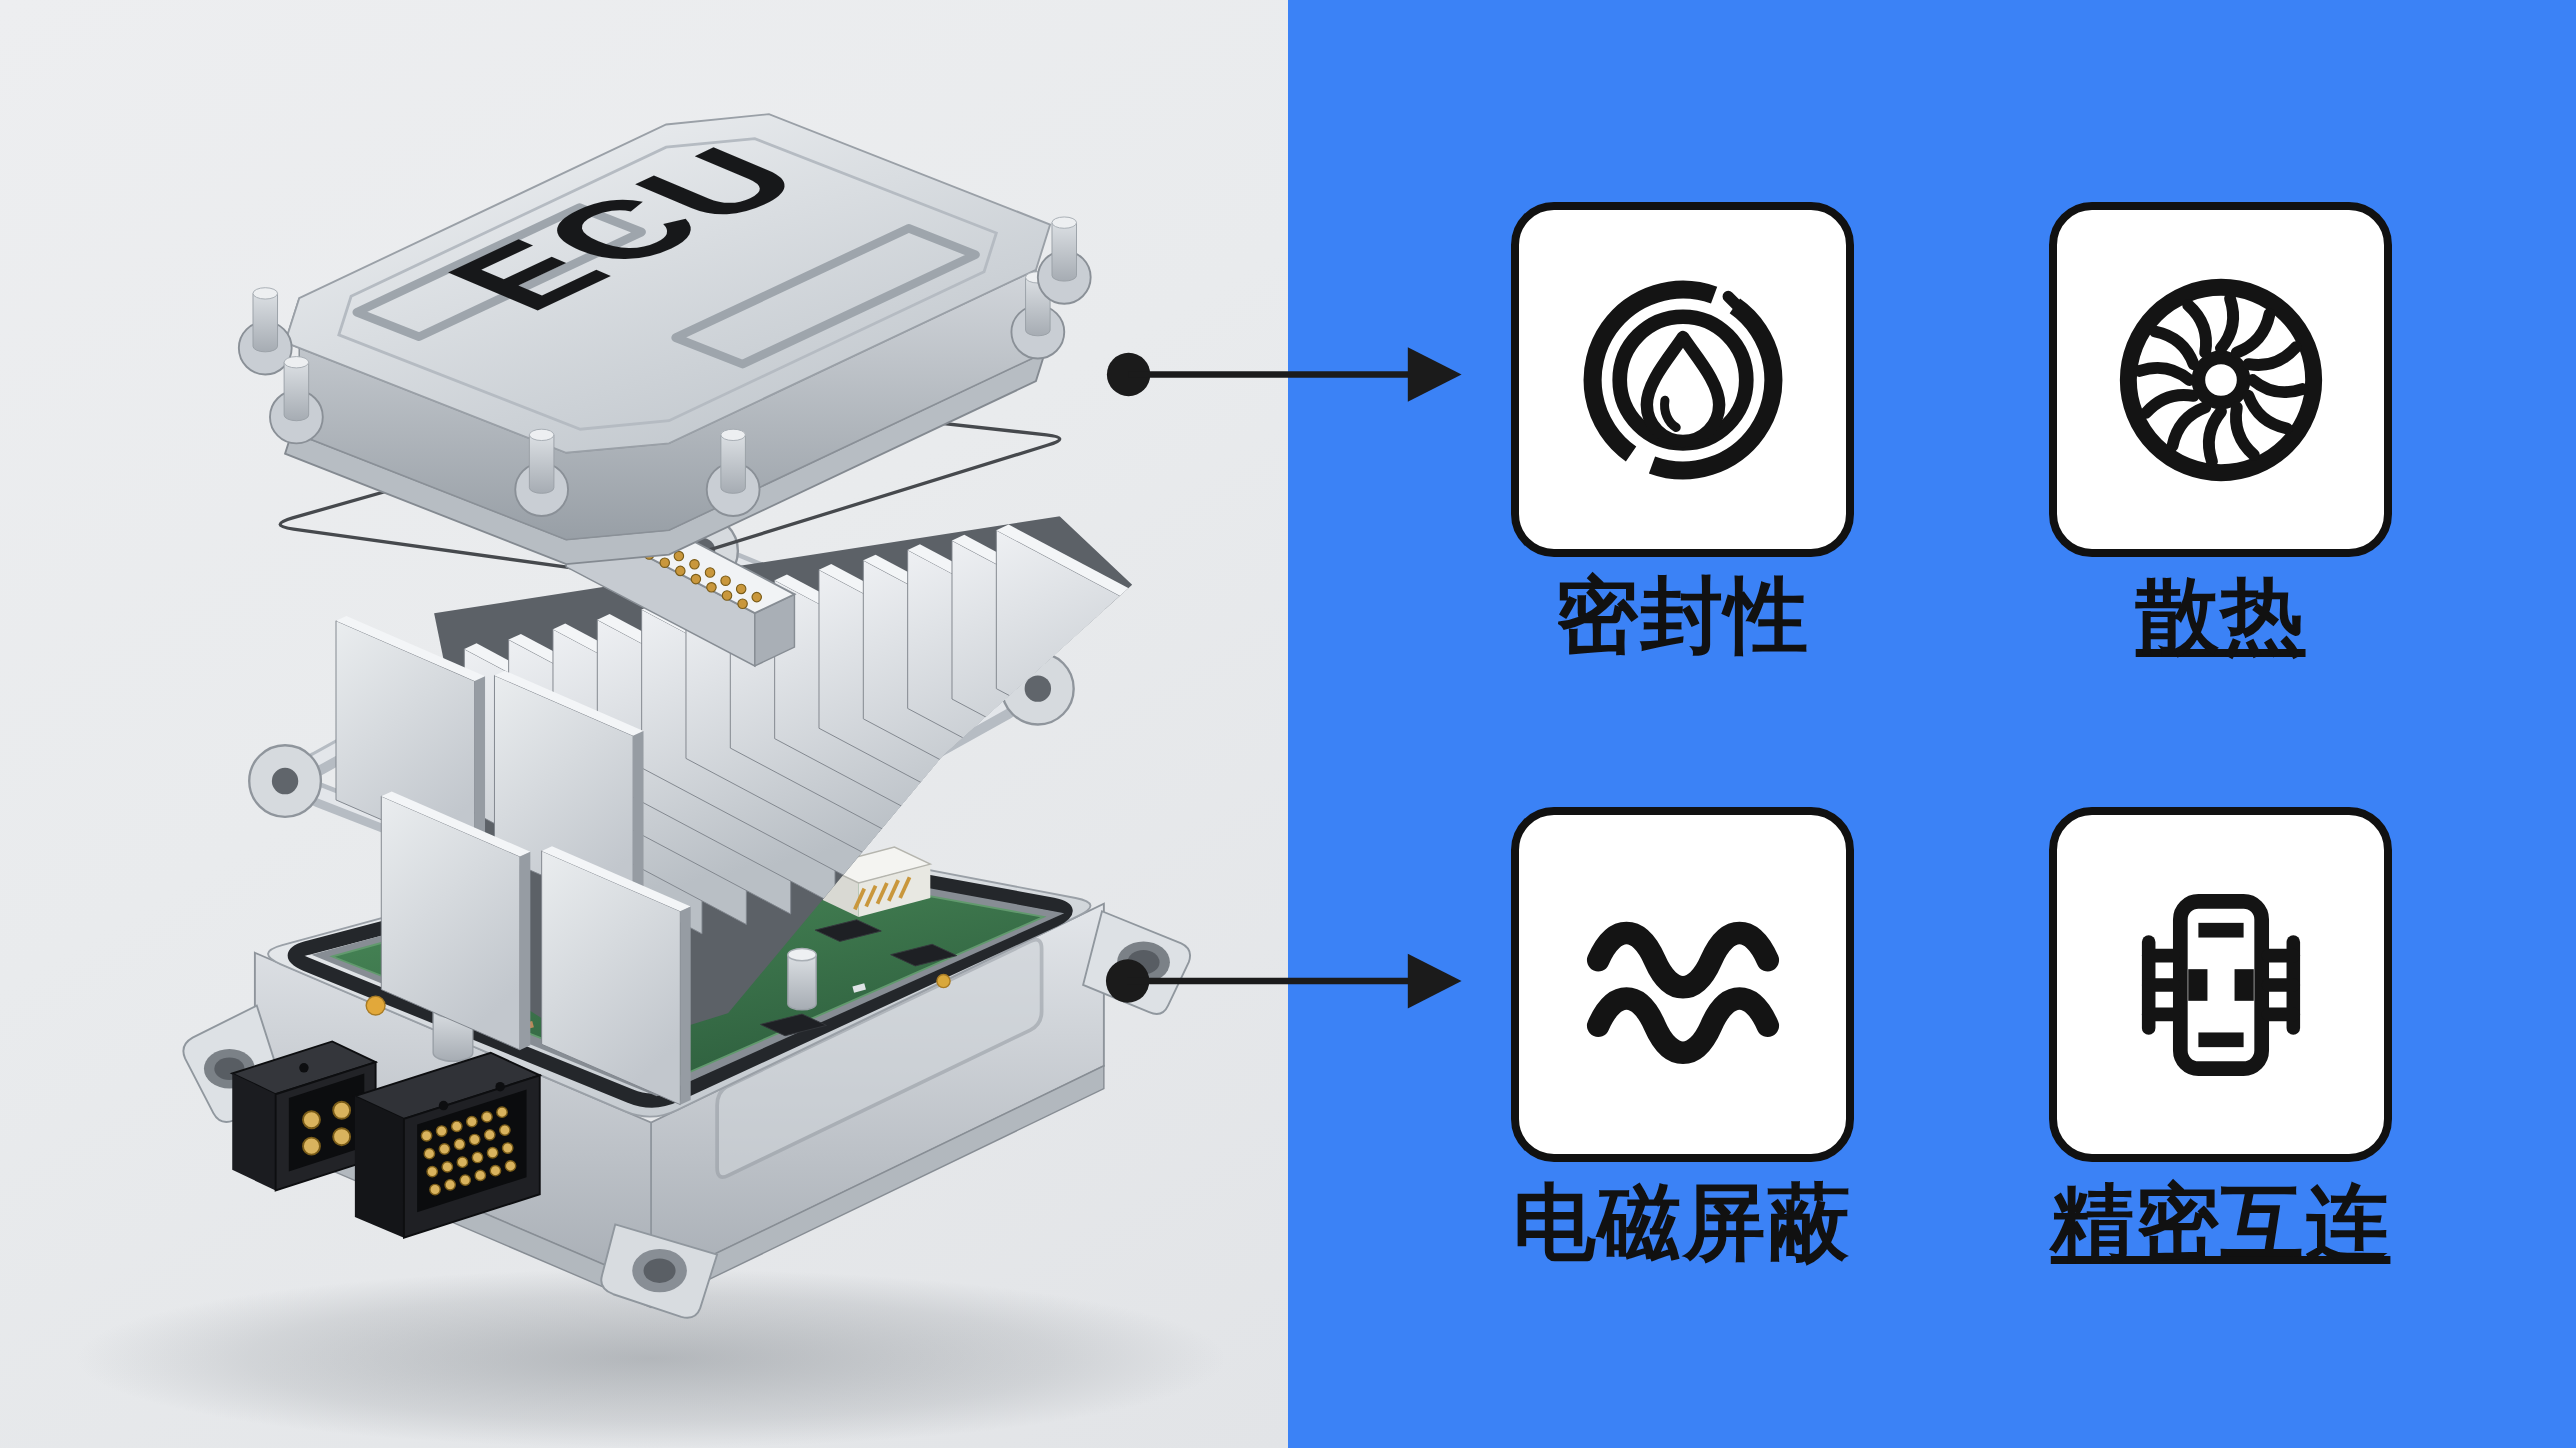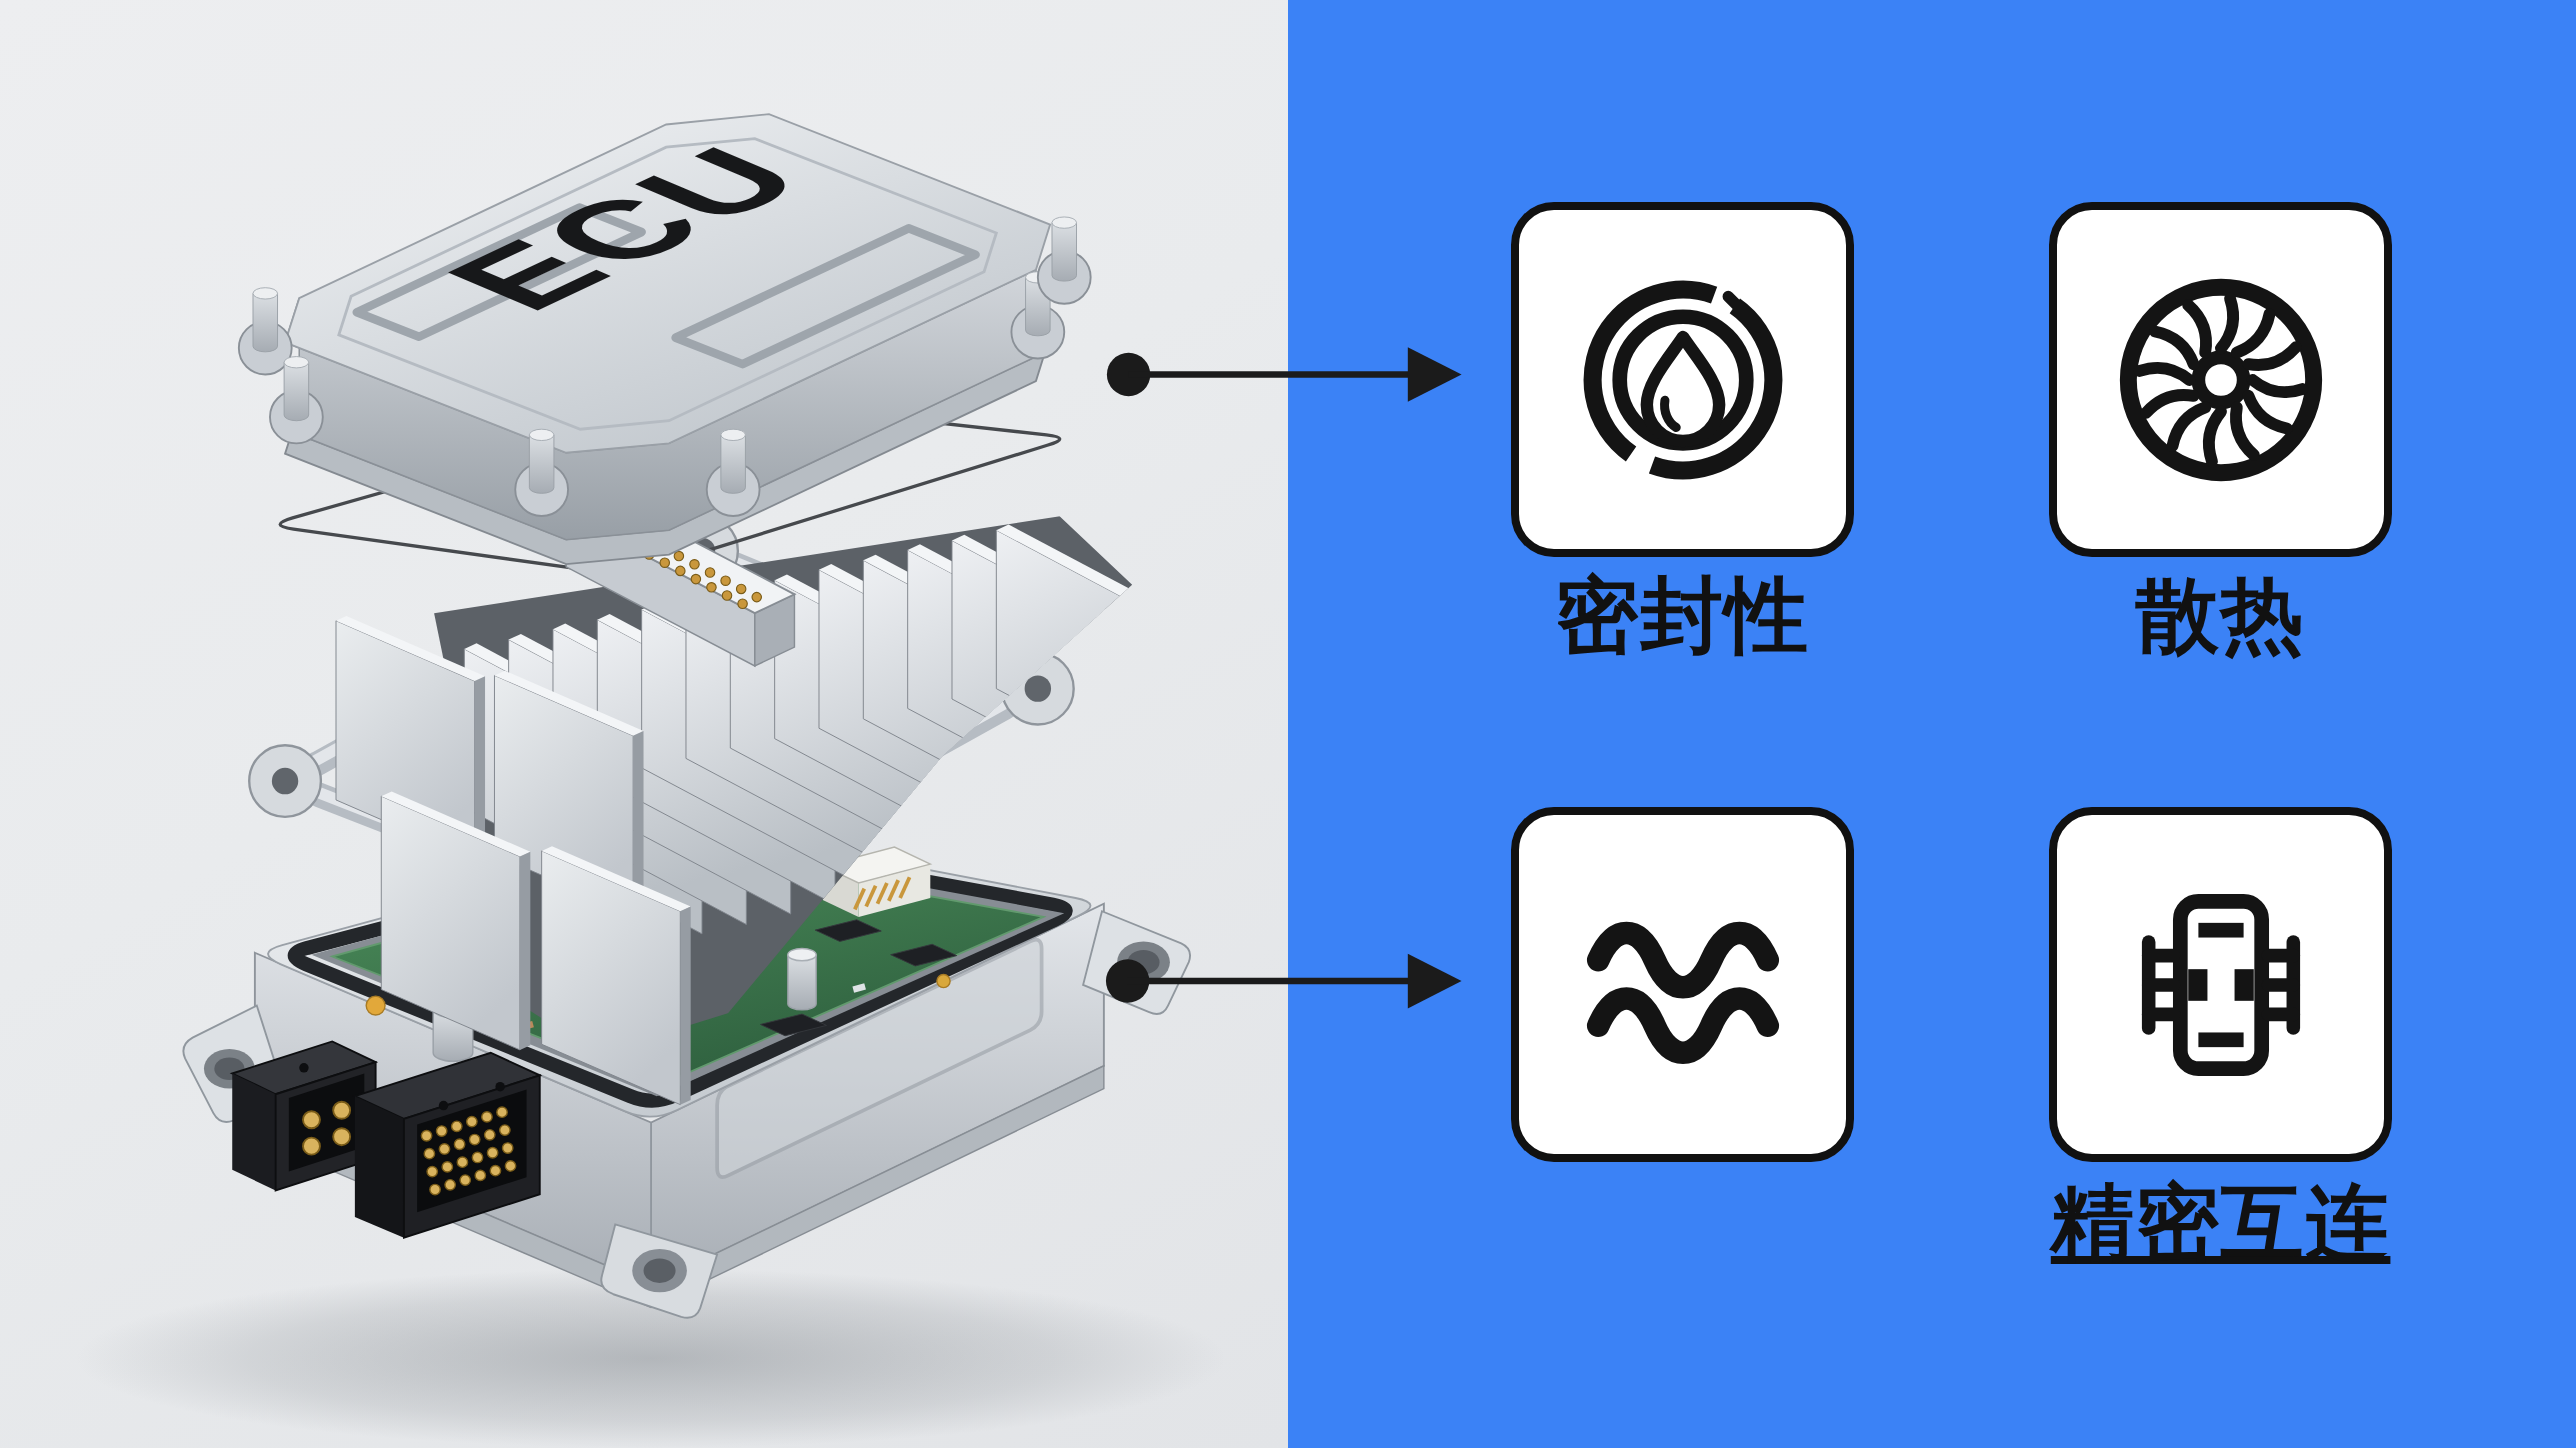--- a/index.html
+++ b/index.html
@@ -397,28 +397,29 @@
           <path d="M0,-28 C10,-40 14,-54 8,-72" transform="rotate(150)"></path>
           <path d="M0,-28 C10,-40 14,-54 8,-72" transform="rotate(180)"></path>
           <path d="M0,-28 C10,-40 14,-54 8,-72" transform="rotate(210)"></path>
           <path d="M0,-28 C10,-40 14,-54 8,-72" transform="rotate(240)"></path>
           <path d="M0,-28 C10,-40 14,-54 8,-72" transform="rotate(270)"></path>
           <path d="M0,-28 C10,-40 14,-54 8,-72" transform="rotate(300)"></path>
           <path d="M0,-28 C10,-40 14,-54 8,-72" transform="rotate(330)"></path>
         </g>
       </svg>
     </div>
-    <div class="feature-label" style="left:761px;top:574px;">散热</div>
+    <div class="feature-label" style="left:761px;top:574px;text-decoration:underline;">散热</div>
 
     <div class="feature-card" style="left:223px;top:807px;">
       <svg class="icon-svg" width="236" height="226" viewBox="0 0 200 200">
         <path d="M25,78 c14,-32 36,-32 50,0 c14,32 36,32 50,0 c14,-32 36,-32 50,0" fill="none" stroke="#141414" stroke-width="20" stroke-linecap="round"></path>
         <path d="M25,136 c14,-32 36,-32 50,0 c14,32 36,32 50,0 c14,-32 36,-32 50,0" fill="none" stroke="#141414" stroke-width="20" stroke-linecap="round"></path>
       </svg>
     </div>
+    <div class="feature-label" style="left:223px;top:1181px;">电磁屏蔽</div>
 
     <div class="feature-card" style="left:761px;top:807px;">
       <svg class="icon-svg" width="226" height="226" viewBox="0 0 200 200">
         <rect x="64" y="26" width="72" height="148" rx="16" fill="none" stroke="#141414" stroke-width="13"></rect>
         <rect x="80" y="45" width="40" height="13" fill="#141414"></rect>
         <rect x="80" y="142" width="40" height="13" fill="#141414"></rect>
         <rect x="71" y="86" width="17" height="28" fill="#141414"></rect>
         <rect x="112" y="86" width="17" height="28" fill="#141414"></rect>
         <g fill="none" stroke="#141414" stroke-width="12" stroke-linecap="round">
           <path d="M36,62 V138"></path>

